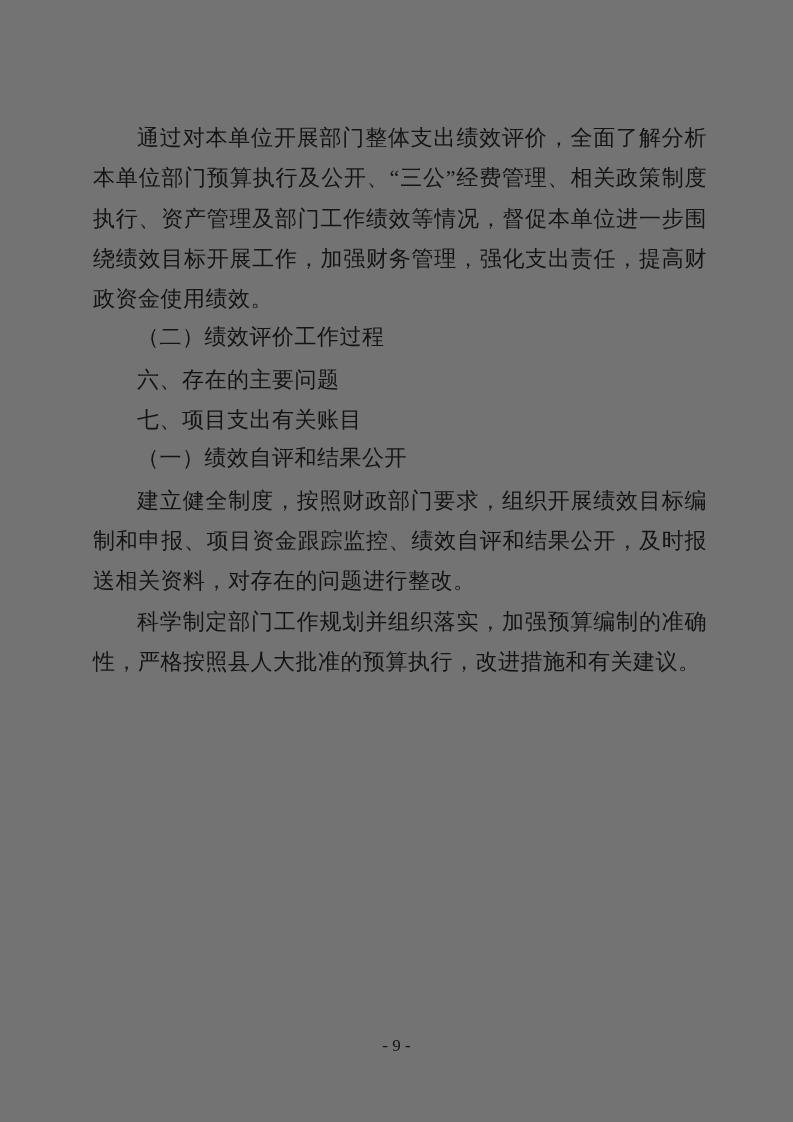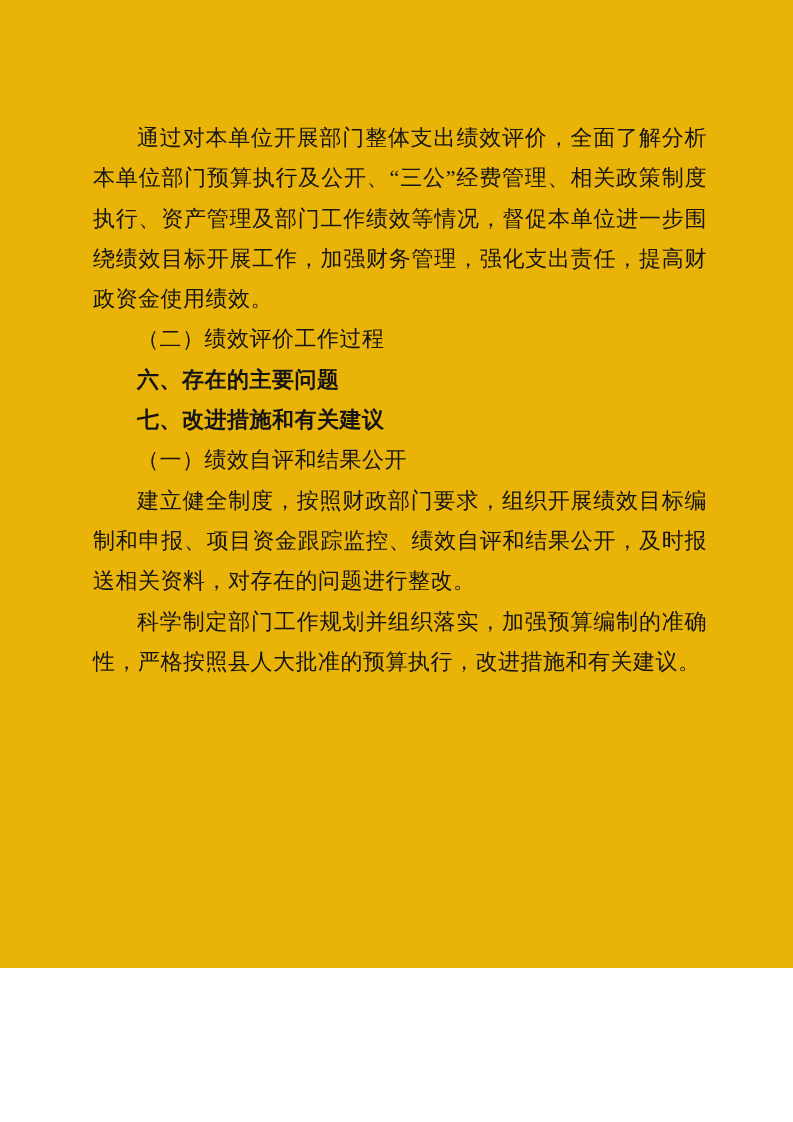--- a/index.html
+++ b/index.html
@@ -3,22 +3,22 @@
 <meta charset="utf-8">
 <style>
   html, body {
     margin: 0;
     padding: 0;
     background: #ffffff;
   }
   .page {
     position: relative;
     width: 793px;
-    height: 968px;
-    background: #eab308;
+    height: 1122px;
+    background: #737373;
     overflow: hidden;
     color: #141414;
   }
   .doc-body {
     position: absolute;
     top: 118px;
     left: 93px;
     width: 614px;
   }
   .doc-body p {
@@ -28,27 +28,27 @@
     line-height: 40.3px;
     text-align: justify;
     text-align-last: left;
     letter-spacing: 0.5px;
   }
   .para-body {
     font-family: "Liberation Serif", "DejaVu Serif", serif;
     text-indent: 2em;
   }
   .para-subheading {
-    font-family: Liberation Sans, sans-serif;
+    font-family: Liberation Mono, monospace;
     text-indent: 2em;
     letter-spacing: 2px;
   }
   .para-heading {
     font-family: "Liberation Sans", "DejaVu Sans", sans-serif;
-    font-weight: bold;
+    font-weight: normal;
     text-indent: 2em;
     letter-spacing: 1px;
   }
   .footer-pageno {
     position: absolute;
     top: 1036px;
     left: 0;
     width: 100%;
     text-align: center;
     font-family: "Liberation Serif", "DejaVu Serif", serif;
@@ -57,20 +57,20 @@
   }
 </style>
 </head>
 <body>
 
 <div class="page">
   <div class="doc-body">
     <p class="para-body">通过对本单位开展部门整体支出绩效评价，全面了解分析本单位部门预算执行及公开、“三公”经费管理、相关政策制度执行、资产管理及部门工作绩效等情况，督促本单位进一步围绕绩效目标开展工作，加强财务管理，强化支出责任，提高财政资金使用绩效。</p>
     <p class="para-subheading">（二）绩效评价工作过程</p>
     <p class="para-heading">六、存在的主要问题</p>
-    <p class="para-heading">七、改进措施和有关建议</p>
+    <p class="para-heading">七、项目支出有关账目</p>
     <p class="para-subheading">（一）绩效自评和结果公开</p>
     <p class="para-body">建立健全制度，按照财政部门要求，组织开展绩效目标编制和申报、项目资金跟踪监控、绩效自评和结果公开，及时报送相关资料，对存在的问题进行整改。</p>
     <p class="para-body">科学制定部门工作规划并组织落实，加强预算编制的准确性，严格按照县人大批准的预算执行，改进措施和有关建议。</p>
   </div>
 
   <div class="footer-pageno">- 9 -</div>
 </div>
 
 </body></html>

